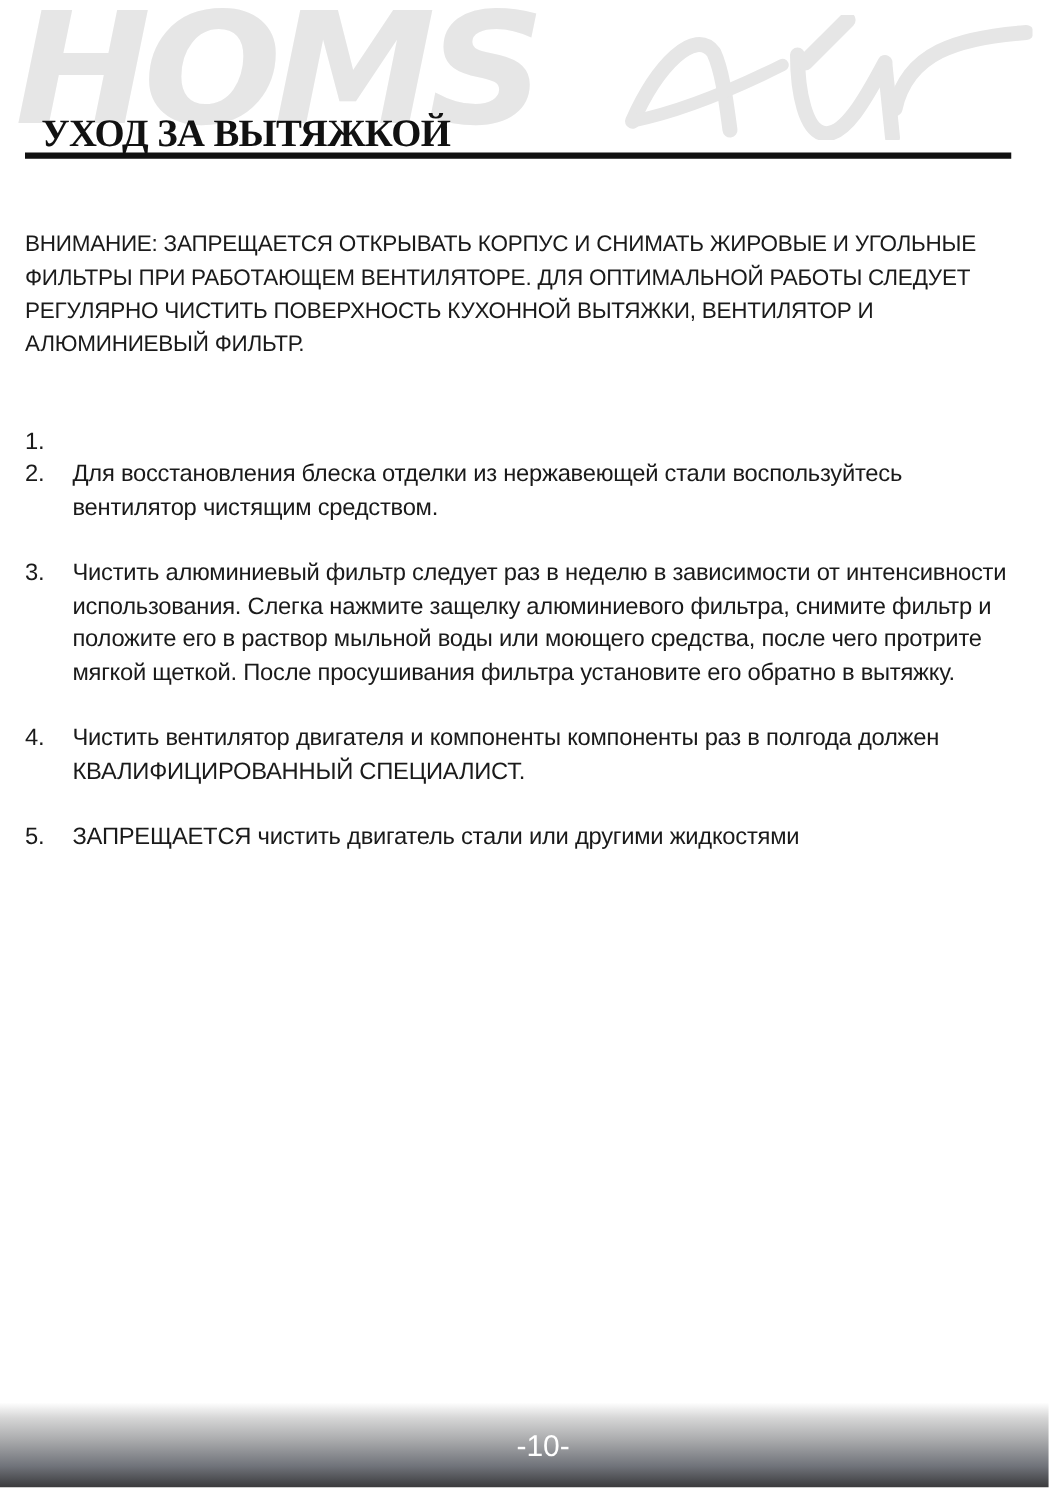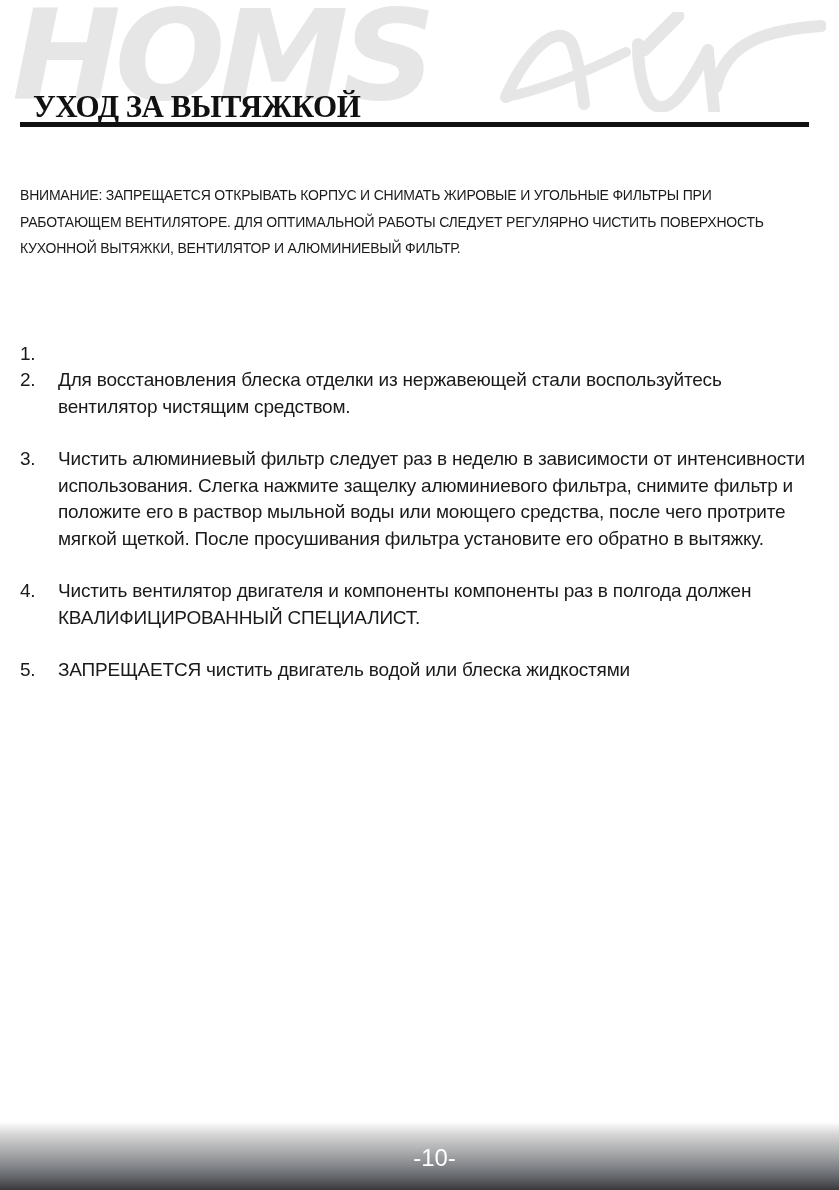--- a/index.html
+++ b/index.html
@@ -28,21 +28,21 @@
       font-family: Liberation Serif, serif; font-weight: bold;
       font-size: 31px; color: #111; letter-spacing: -0.5px;
       line-height: 1;
     }
     .rule {
       position: absolute; left: 20px; top: 122px; width: 789px; height: 5px;
       background: #111;
     }
     .warning {
       position: absolute; left: 20px; top: 182px; width: 790px;
-      font-size: 14px; line-height: 26.5px; color: #1a1a1a; margin: 0;
+      font-size: 18px; line-height: 26.5px; color: #1a1a1a; margin: 0;
       letter-spacing: -0.2px;
     }
     .steps {
       position: absolute; left: 20px; top: 341px; width: 800px;
       margin: 0; padding: 0; list-style: none;
     }
     .step {
       position: relative; padding-left: 38px; margin-bottom: 26px;
       font-size: 19px; line-height: 26.5px; color: #1a1a1a;
       letter-spacing: -0.2px;
@@ -96,19 +96,19 @@
   <li class="step">
     <span class="step-num">3.</span>
     <span>Чистить алюминиевый фильтр следует раз в неделю в зависимости от интенсивности использования. Слегка нажмите защелку алюминиевого фильтра, снимите фильтр и положите его в раствор мыльной воды или моющего средства, после чего протрите мягкой щеткой. После просушивания фильтра установите его обратно в вытяжку.</span>
   </li>
   <li class="step">
     <span class="step-num">4.</span>
     <span>Чистить вентилятор двигателя и компоненты компоненты раз в полгода должен КВАЛИФИЦИРОВАННЫЙ СПЕЦИАЛИСТ.</span>
   </li>
   <li class="step">
     <span class="step-num">5.</span>
-    <span>ЗАПРЕЩАЕТСЯ чистить двигатель водой или блеска жидкостями</span>
+    <span>ЗАПРЕЩАЕТСЯ чистить двигатель стали или другими жидкостями</span>
   </li>
 </ol>
 
 <div class="footer">
   <div class="page-num">-10-</div>
 </div>
 
 </body></html>

